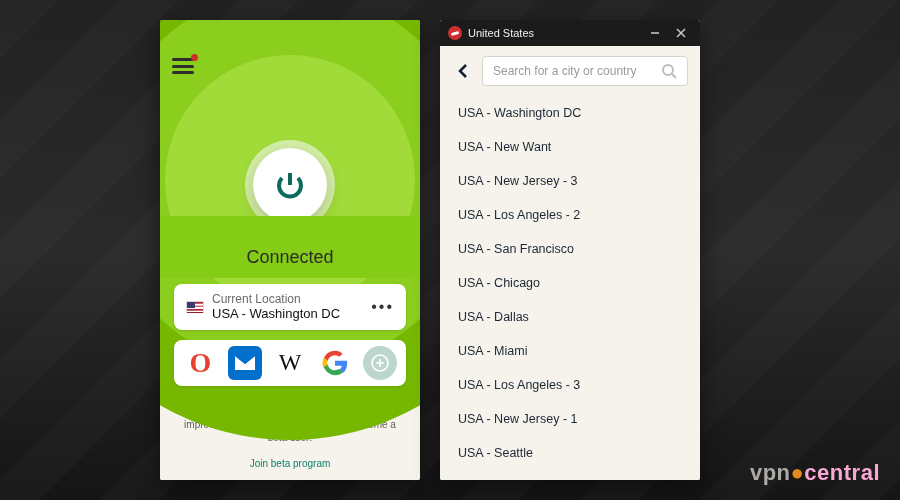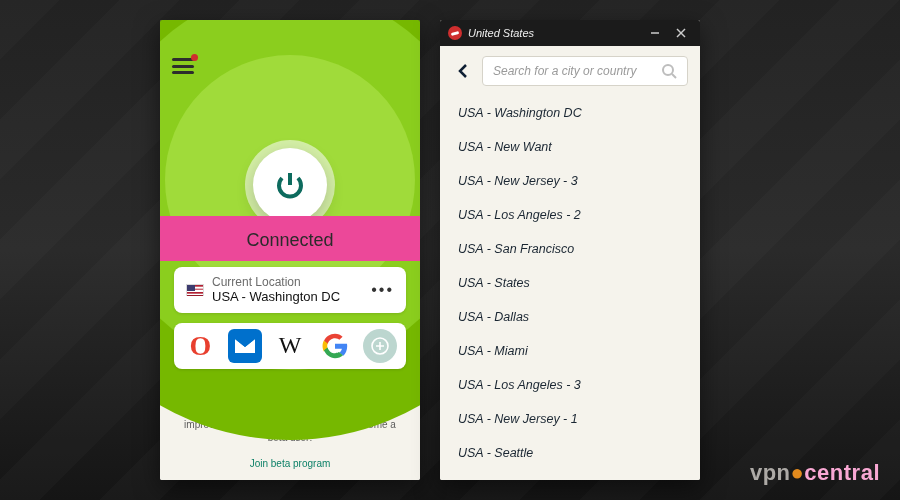--- a/index.html
+++ b/index.html
@@ -17,21 +17,21 @@
     position: absolute;
     width: 260px;
     height: 460px;
     background: #f5f3ec;
     border-radius: 2px;
     box-shadow: 0 8px 24px rgba(0,0,0,0.5);
     overflow: hidden;
     display: flex; flex-direction: column;
   }
   .win-left { left: 160px; top: 20px; }
-  .win-right { left: 440px; top: 20px; font-style: italic; }
+  .win-right { left: 440px; top: 20px; }
 
   
   .titlebar {
     height: 26px;
     background: #1b1b1b;
     display: flex; align-items: center;
     color: #eee;
     font-size: 11px;
     padding: 0 6px 0 8px;
   }
@@ -78,21 +78,21 @@
 
   .power-btn {
     position: absolute; left:50%; bottom:-6px; transform:translateX(-50%);
     width: 74px; height:74px; border-radius:50%;
     background:#fff;
     box-shadow: 0 6px 18px rgba(0,0,0,0.2), 0 0 0 8px rgba(255,255,255,0.55);
     display:flex;align-items:center;justify-content:center;
   }
   .power-btn svg { stroke:#0d6b5e; stroke-width:4; fill:none; }
 
-  .status-area { text-align:center; padding: 8px 16px 10px; background:#ec4899; position:relative; z-index:3; }
+  .status-area { text-align:center; padding: 25px 16px 10px; background:#84cc16; position:relative; z-index:3; }
   .status-text { font-size:18px; color:#2b2b2b; font-weight:400; margin-top:6px; }
 
   .location-card {
     margin: 6px 14px 10px;
     background:#fff; border-radius:8px;
     padding:8px 12px;
     display:flex; align-items:center; gap:8px;
     box-shadow:0 1px 3px rgba(0,0,0,0.12);
     position:relative; z-index:3;
   }
@@ -293,21 +293,21 @@
         </svg>
     </div>
   </div>
 
   <div class="loc-list" id="loc-list">
       <div class="loc-item">USA - Washington DC</div>
       <div class="loc-item">USA - New Want</div>
       <div class="loc-item">USA - New Jersey - 3</div>
       <div class="loc-item">USA - Los Angeles - 2</div>
       <div class="loc-item">USA - San Francisco</div>
-      <div class="loc-item">USA - States</div>
+      <div class="loc-item">USA - Chicago</div>
       <div class="loc-item">USA - Dallas</div>
       <div class="loc-item">USA - Miami</div>
       <div class="loc-item">USA - Los Angeles - 3</div>
       <div class="loc-item">USA - New Jersey - 1</div>
       <div class="loc-item">USA - Seattle</div>
       <div class="loc-item">USA - Miami - 2</div>
     </div>
 </div>
 
 <div class="watermark">

